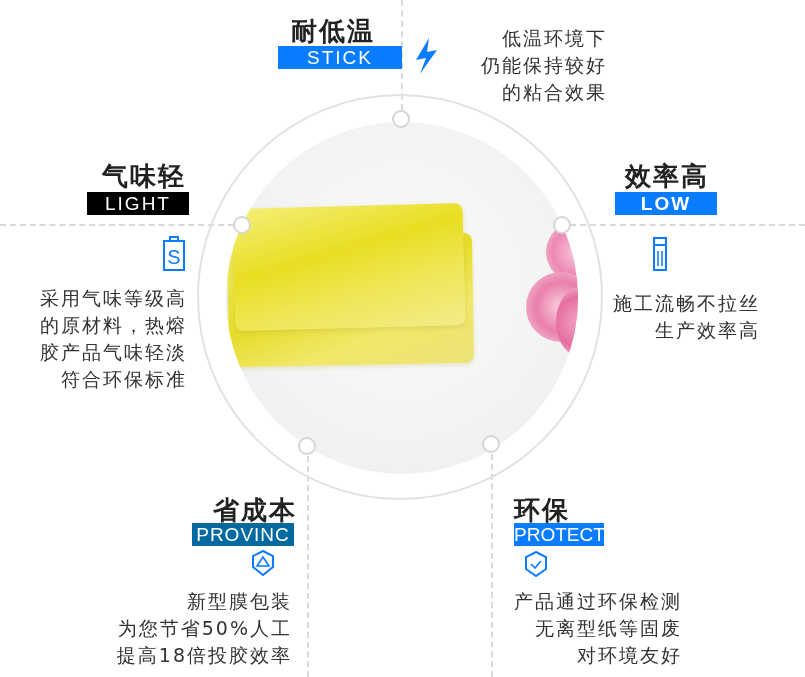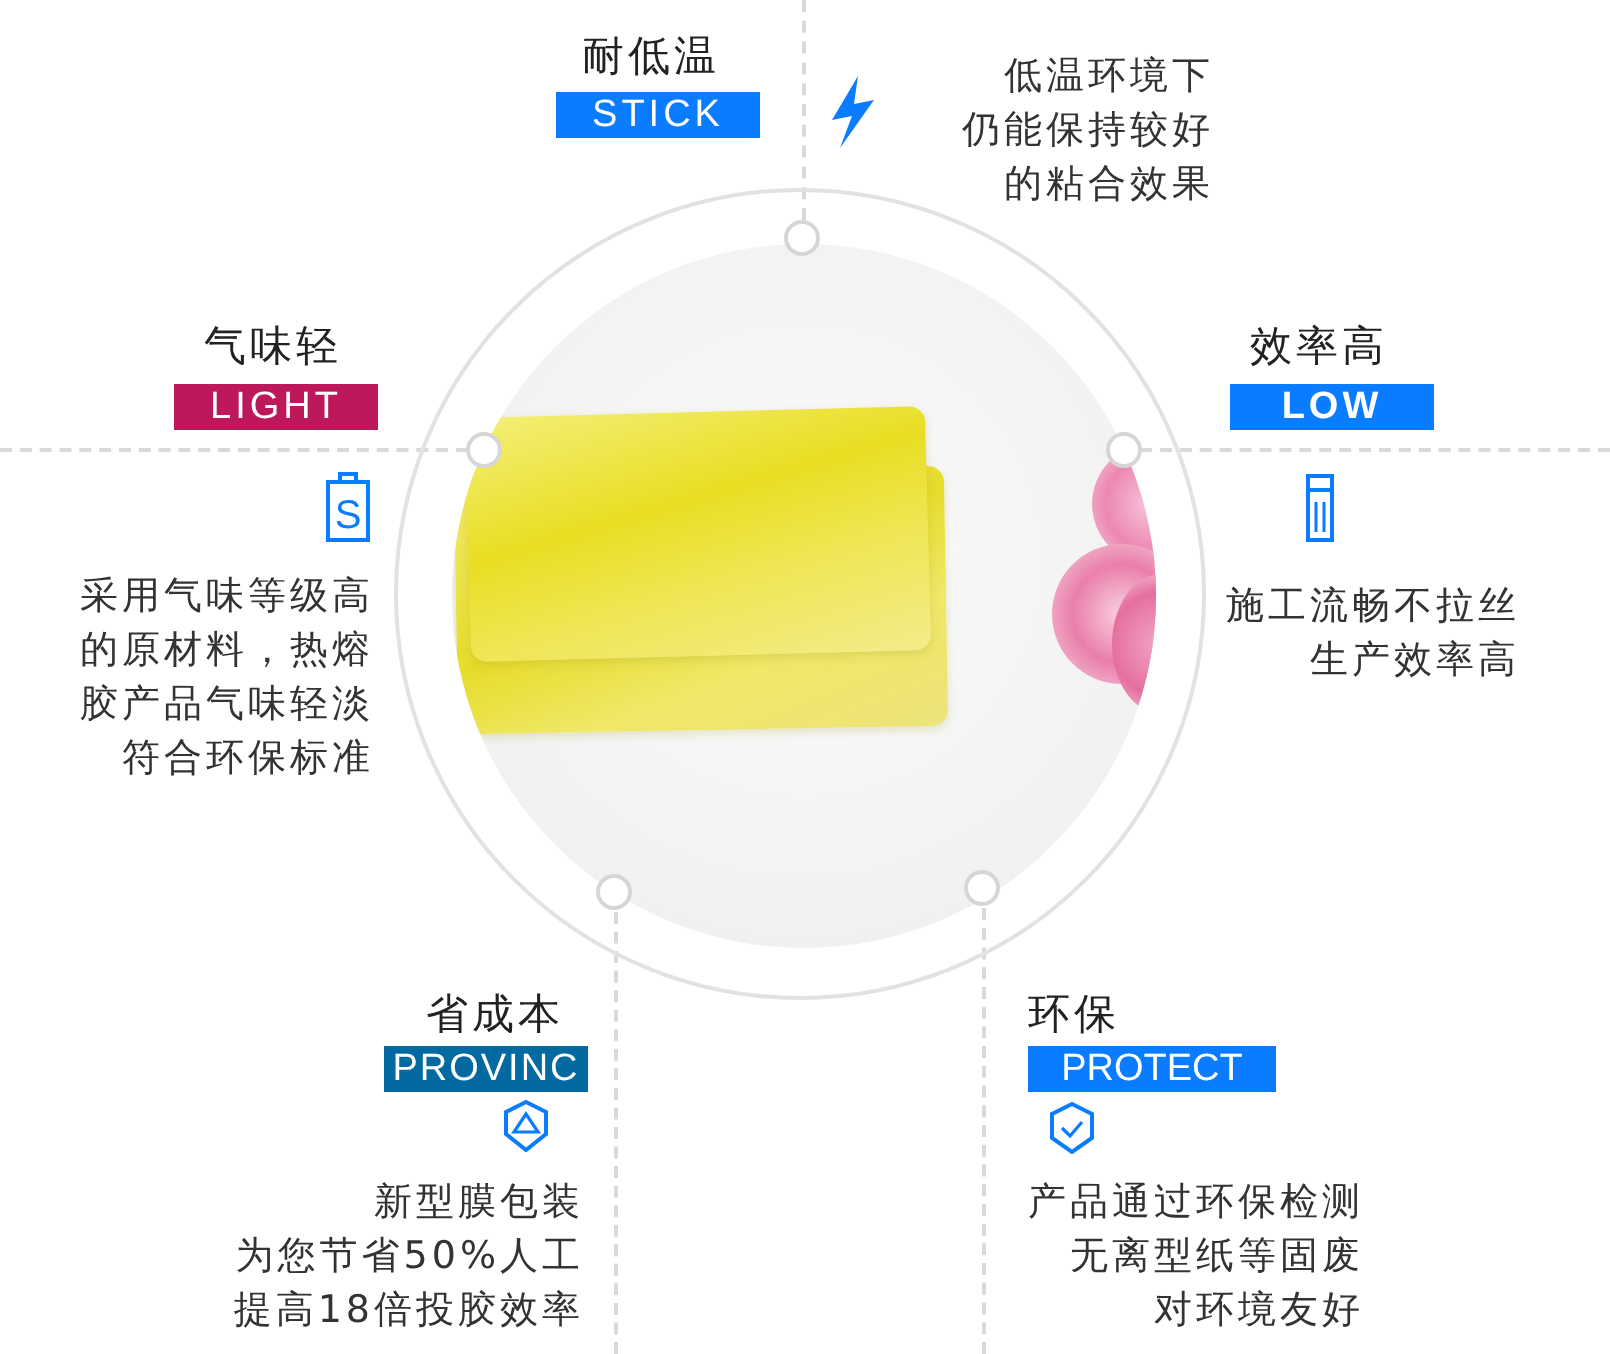--- a/index.html
+++ b/index.html
@@ -7,21 +7,21 @@
          font-family:"DejaVu Sans","Liberation Sans",sans-serif; color:#333333; }
   .dash-v { position:absolute; width:0; border-left:2px dashed #d9d9d9; }
   .dash-h { position:absolute; height:0; border-top:2px dashed #d9d9d9; }
   .outer-ring { position:absolute; left:197px; top:94px; width:406px; height:406px;
                 border:2px solid #e2e2e2; border-radius:50%; box-sizing:border-box; }
   .inner-disc { position:absolute; left:226px; top:122px; width:352px; height:352px;
                 border-radius:50%; overflow:hidden;
                 background:radial-gradient(circle at 50% 45%, #fbfbfb 0%, #f3f3f3 60%, #ececec 100%); }
   .dot { position:absolute; width:18px; height:18px; border-radius:50%;
          background:#ffffff; border:2px solid #d6d6d6; box-sizing:border-box; }
-  .title { position:absolute; font-size:21px; font-weight:normal; color:#222222; letter-spacing:2px; white-space:nowrap; }
+  .title { position:absolute; font-size:26px; font-weight:bold; color:#222222; letter-spacing:2px; white-space:nowrap; }
   .badge { position:absolute; height:23px; line-height:23px; color:#ffffff; font-size:19px;
            font-family:"Liberation Sans","DejaVu Sans",sans-serif; letter-spacing:2px; text-align:center; white-space:nowrap; }
   .desc { position:absolute; font-size:19px; line-height:27px; color:#333333; letter-spacing:2px; white-space:nowrap; }
   .desc div { display:block;text-align:right; }
   .right { text-align:right; }
   .icon { position:absolute; }
   
   .bag { position:absolute; border-radius:8px; }
   .flower { position:absolute; border-radius:50%; }
 </style>
@@ -45,32 +45,32 @@
   <div class="bag" style="left:8px; top:84px; width:230px; height:122px; transform:rotate(-1.5deg); background:linear-gradient(165deg,#f4ef7a 0%,#e9de22 40%,#efe654 65%,#f3ec8a 100%); box-shadow:0 2px 5px rgba(180,170,60,0.3);"></div>
 </div>
 
 <div class="dot" style="left:392px; top:110px;"></div>
 <div class="dot" style="left:233px; top:216px;"></div>
 <div class="dot" style="left:553px; top:216px;"></div>
 <div class="dot" style="left:298px; top:437px;"></div>
 <div class="dot" style="left:482px; top:435px;"></div>
 
 <div class="title" style="left:291px; top:14px;">耐低温</div>
-<div class="badge" style="left:278px; top:46px; width:102px; background:#0a7cff;">STICK</div>
+<div class="badge" style="left:278px; top:46px; width:124px; background:#0a7cff;">STICK</div>
 <svg class="icon" style="left:412px; top:36px;" width="28" height="40" viewBox="0 0 28 40">
   <path d="M17 2 L4 24 L14 22 L8 38 L25 14 L15 16 Z" fill="#0a7cff"></path>
 </svg>
 <div class="desc" style="left:452px; top:25px;">
   <div>低温环境下</div>
   <div>仍能保持较好</div>
   <div style="padding-left:50px;">的粘合效果</div>
 </div>
 
 <div class="title" style="left:102px; top:159px;">气味轻</div>
-<div class="badge" style="left:87px; top:192px; width:102px; background:#be185d;">LIGHT</div>
+<div class="badge" style="left:87px; top:192px; width:102px; background:#000000;">LIGHT</div>
 <svg class="icon" style="left:162px; top:236px;" width="24" height="36" viewBox="0 0 24 36">
   <rect x="8" y="1" width="8" height="4" fill="none" stroke="#0a7cff" stroke-width="2"></rect>
   <rect x="2" y="5" width="20" height="29" fill="none" stroke="#0a7cff" stroke-width="2"></rect>
   <text x="12" y="28" font-size="20" text-anchor="middle" fill="#0a7cff" font-family="Liberation Sans, sans-serif">S</text>
 </svg>
 <div class="desc right" style="left:10px; top:285px; width:177px;">
   <div>采用气味等级高</div>
   <div>的原材料，热熔</div>
   <div>胶产品气味轻淡</div>
   <div>符合环保标准</div>
@@ -95,21 +95,21 @@
   <path d="M12 1 L22 6 L22 17 L12 25 L2 17 L2 6 Z" fill="none" stroke="#0a7cff" stroke-width="2"></path>
   <path d="M12 7 L18 16 L6 16 Z" fill="none" stroke="#0a7cff" stroke-width="1.6"></path>
 </svg>
 <div class="desc right" style="left:40px; top:588px; width:252px;">
   <div>新型膜包装</div>
   <div>为您节省50%人工</div>
   <div>提高18倍投胶效率</div>
 </div>
 
 <div class="title" style="left:514px; top:493px;">环保</div>
-<div class="badge" style="left:514px; top:523px; width:124px; background:#0a7cff; letter-spacing:0;">PROTECT</div>
+<div class="badge" style="left:514px; top:523px; width:90px; background:#0a7cff; letter-spacing:0;">PROTECT</div>
 <svg class="icon" style="left:524px; top:551px;" width="24" height="26" viewBox="0 0 24 26">
   <path d="M12 1 L22 6 L22 18 L12 25 L2 18 L2 6 Z" fill="none" stroke="#0a7cff" stroke-width="2"></path>
   <path d="M7 13 L11 17 L17 10" fill="none" stroke="#0a7cff" stroke-width="1.6"></path>
 </svg>
 <div class="desc" style="left:514px; top:588px;">
   <div>产品通过环保检测</div>
   <div>无离型纸等固废</div>
   <div>对环境友好</div>
 </div>
 

